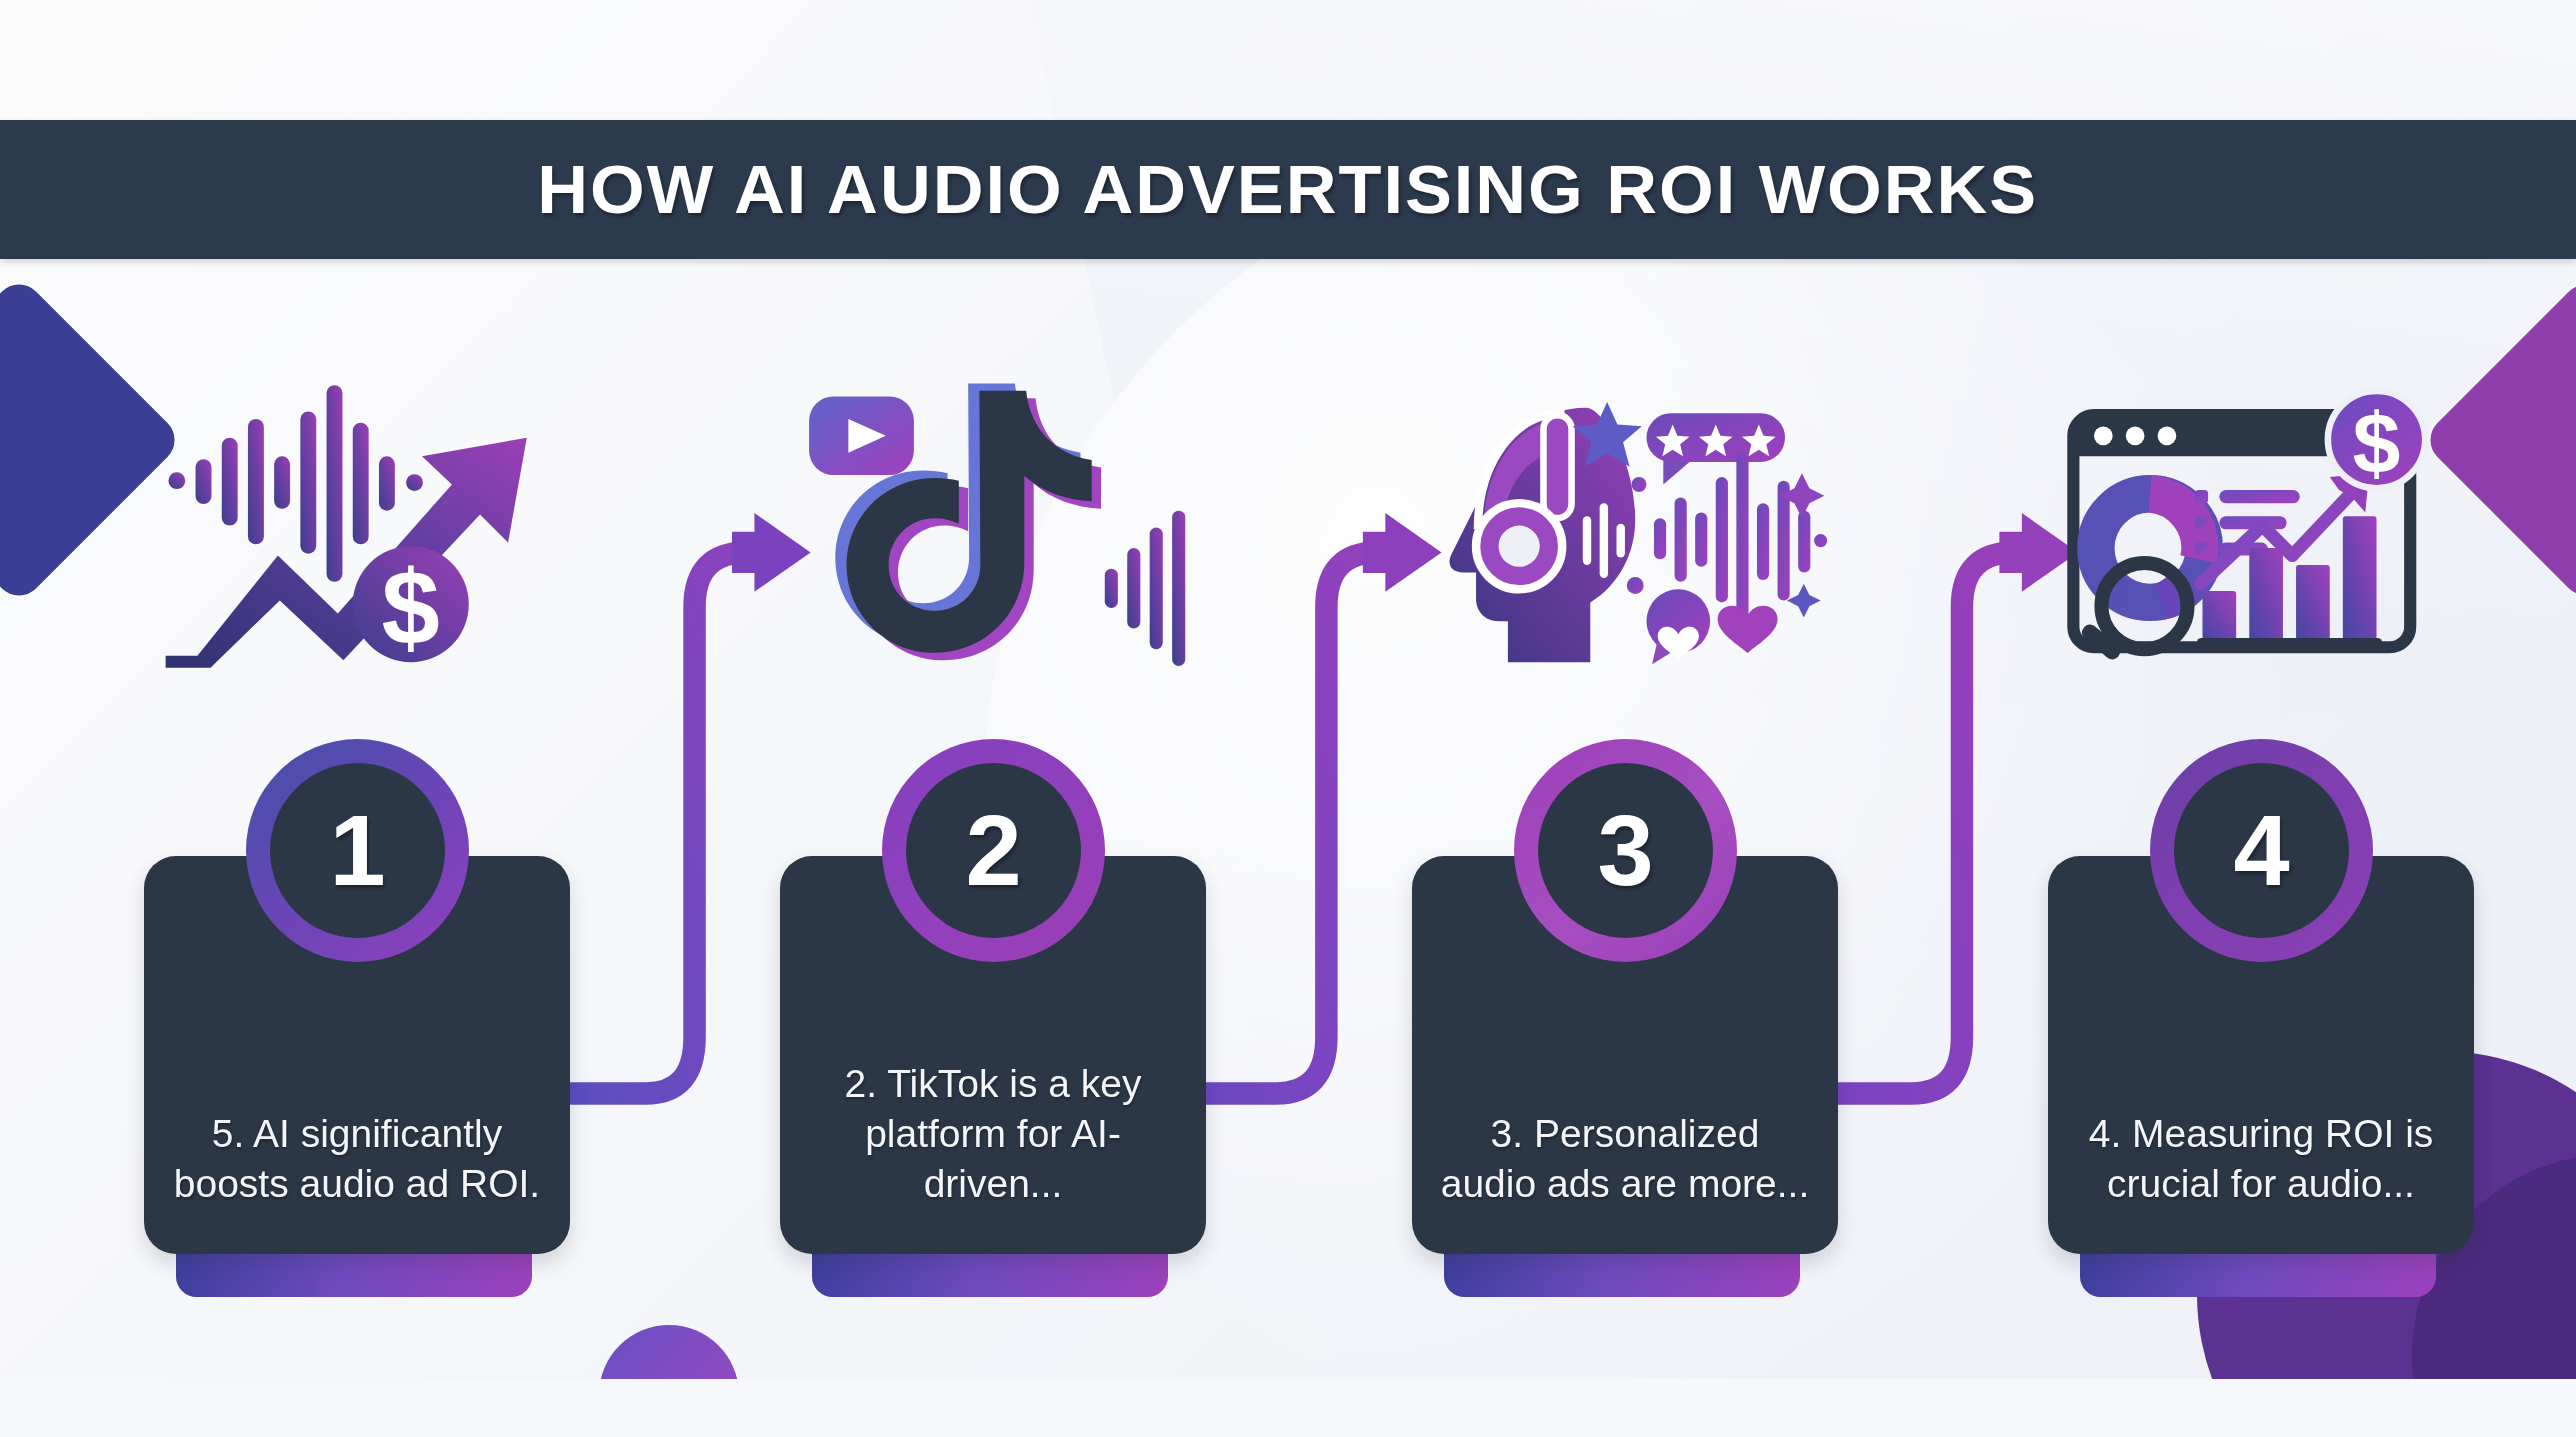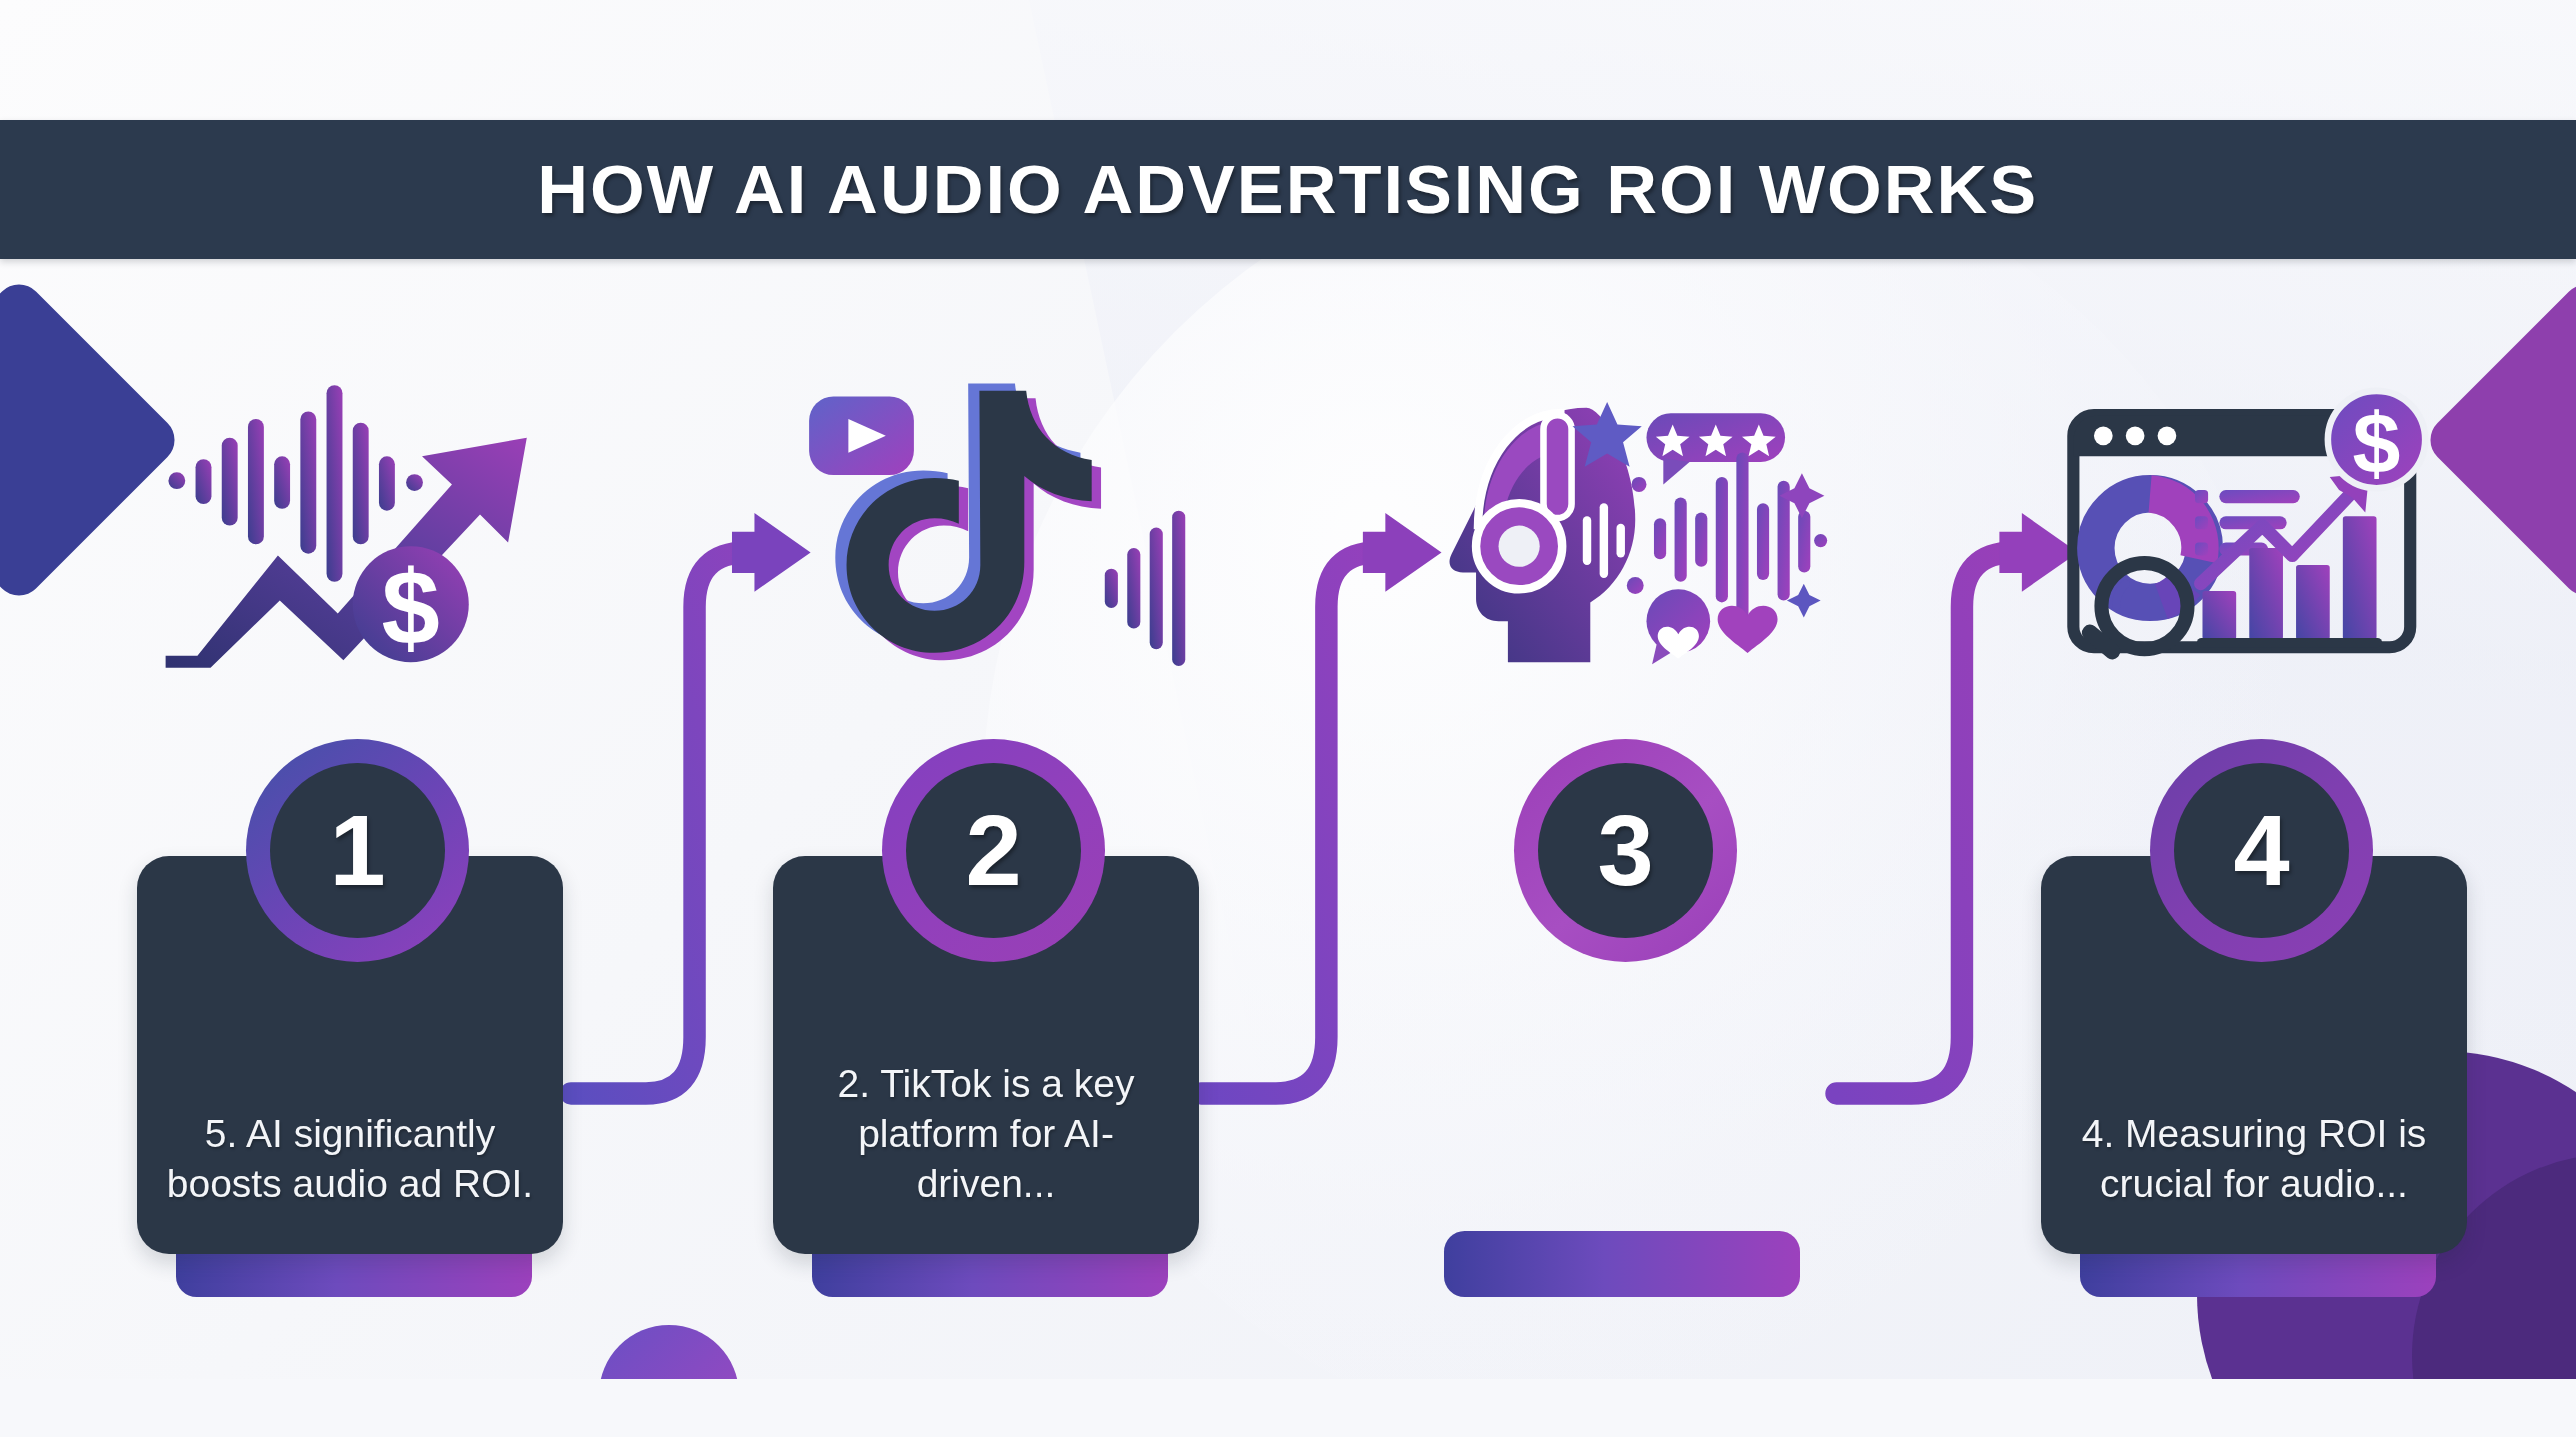--- a/index.html
+++ b/index.html
@@ -79,21 +79,21 @@
     display:flex;align-items:center;justify-content:center;
   }
   .icon-wrap svg{display:block;}
 
   .pedestal{
     position:absolute;left:82px;top:1231px;width:356px;height:66px;border-radius:20.6px;
     background:linear-gradient(90deg,#3f3f9e 0%,#6d4bbd 45%,#9c41bd 100%);
   }
 
   .card{
-    position:absolute;left:43px;top:856px;width:426px;height:398px;
+    position:absolute;left:50px;top:856px;width:426px;height:398px;
     background:#2b3747;
     border-radius:32px;
     box-shadow:0 9.4px 20.6px rgba(25,35,50,.16);
     display:flex;align-items:flex-end;justify-content:center;
     box-sizing:border-box;padding-bottom:45px;
   }
   .card-text{
     color:#f3f5f8;font-size:39px;line-height:1.28;font-weight:500;
     text-align:center;width:374px;
     text-shadow:0.9px 1.9px 2.8px rgba(0,0,0,.3);
@@ -325,20 +325,23 @@
           </g>
           <path d="M 352 262 C 344 246 320 249 320 266 C 320 280 340 292 352 302 C 364 292 384 280 384 266 C 384 249 360 246 352 262 Z" fill="#a142bd"></path>
 
           <polygon points="410,110 418,126 434,134 418,142 410,158 402,142 386,134 402,126" fill="#8e45bd"></polygon>
           <polygon points="412,228 418,240 430,246 418,252 412,264 406,252 394,246 406,240" fill="#5c56c0"></polygon>
         </svg>
       </div>
 
       <div class="pedestal"></div>
 
+      <div class="card">
+        <div class="card-text">3. Personalized audio ads are more...</div>
+      </div>
 
       <div class="badge">
         <div class="ring" style="background:linear-gradient(140deg,#9b3fb8 0%,#a74ec2 55%,#9a3fb8 100%);"></div>
         <div class="core"></div>
         <div class="num">3</div>
       </div>
     </div>
 
     <div class="step" data-idx="3">
       <div class="icon-wrap">

